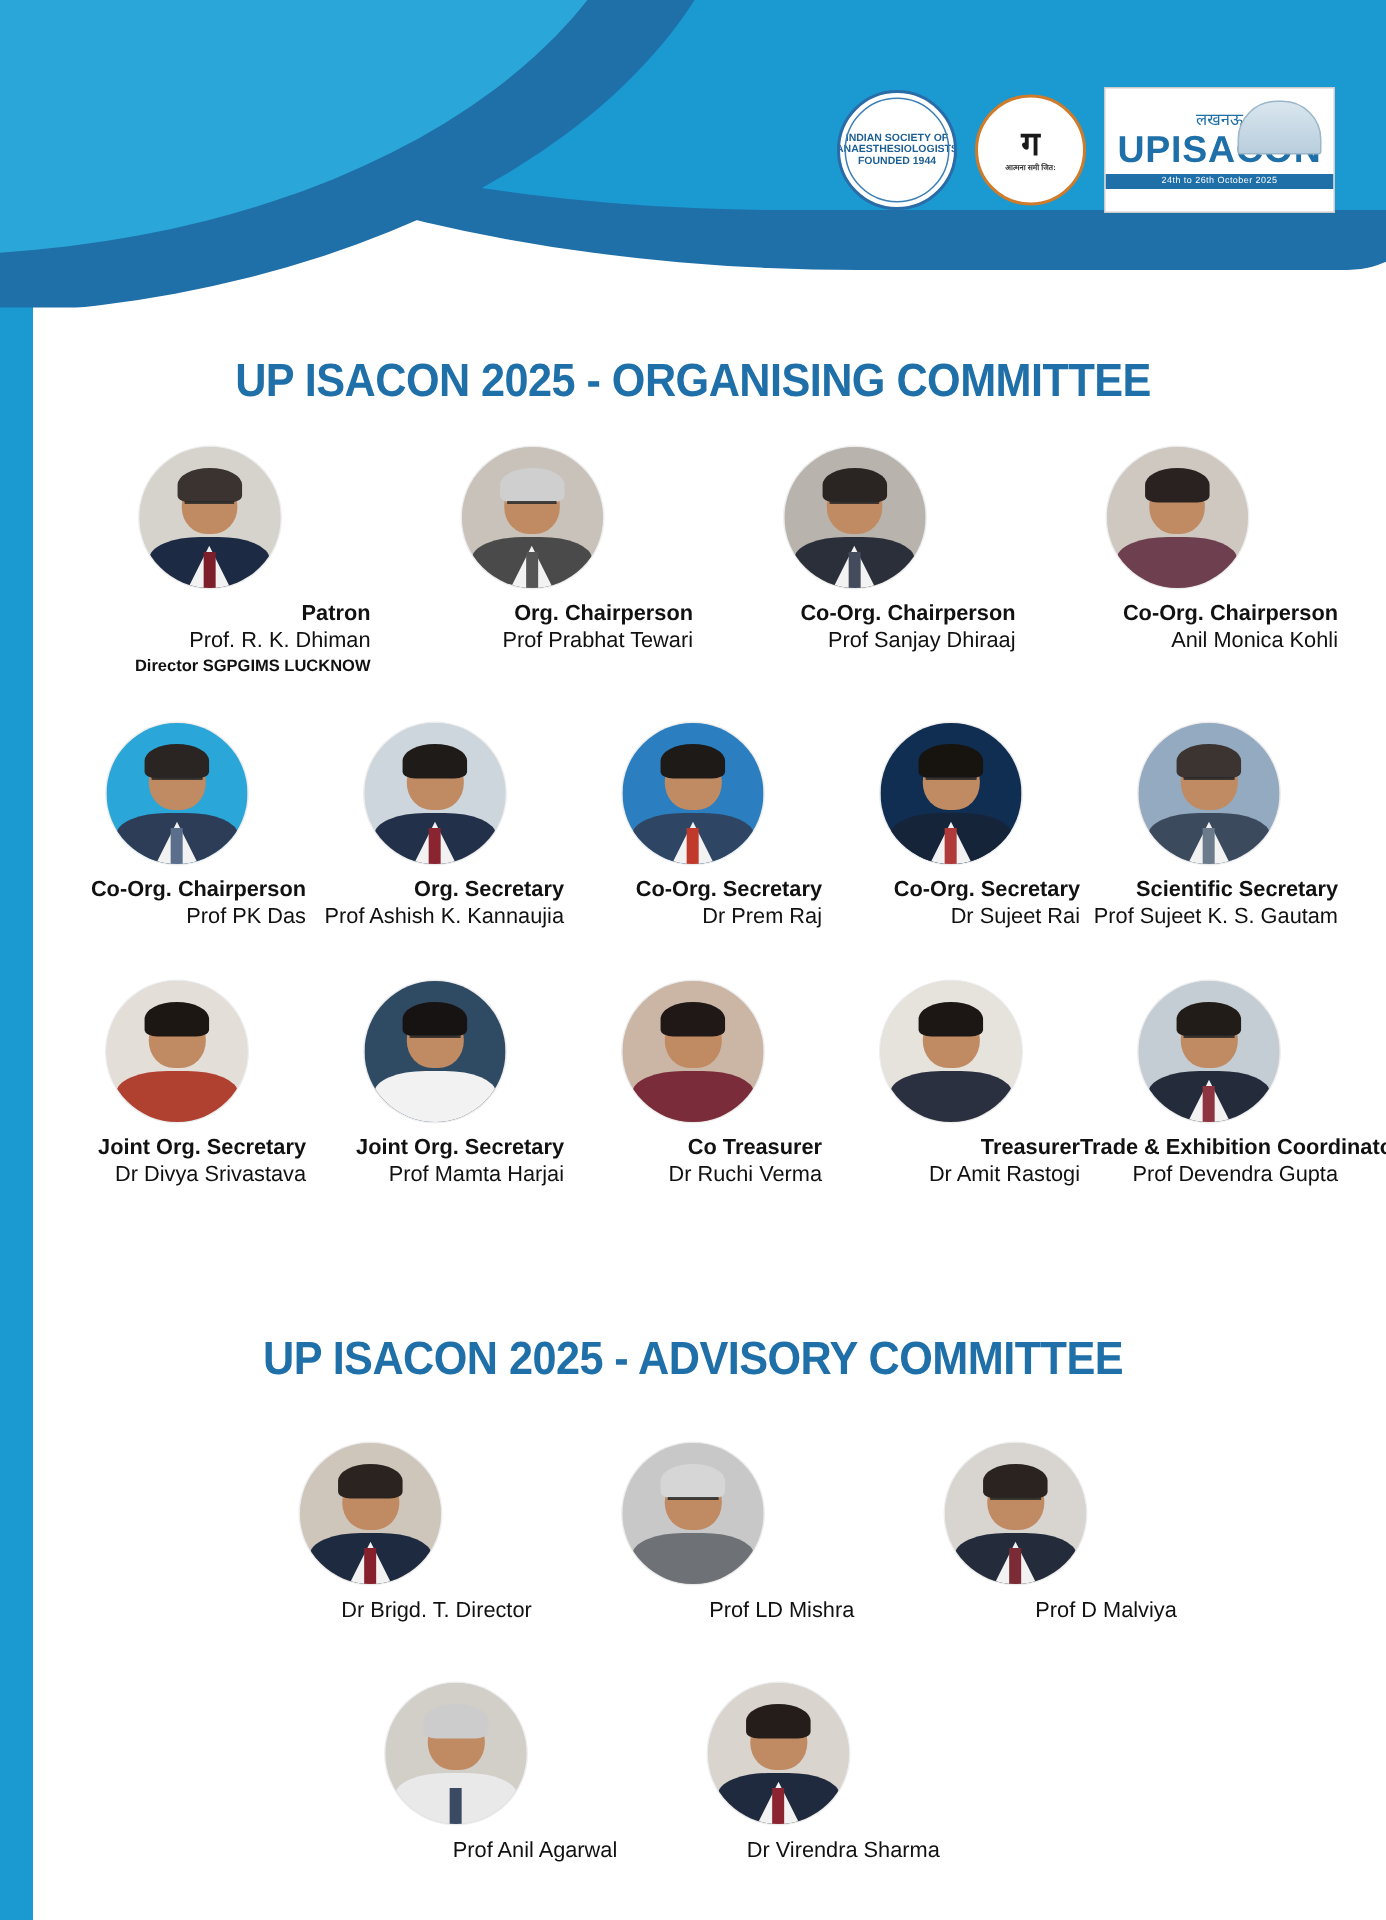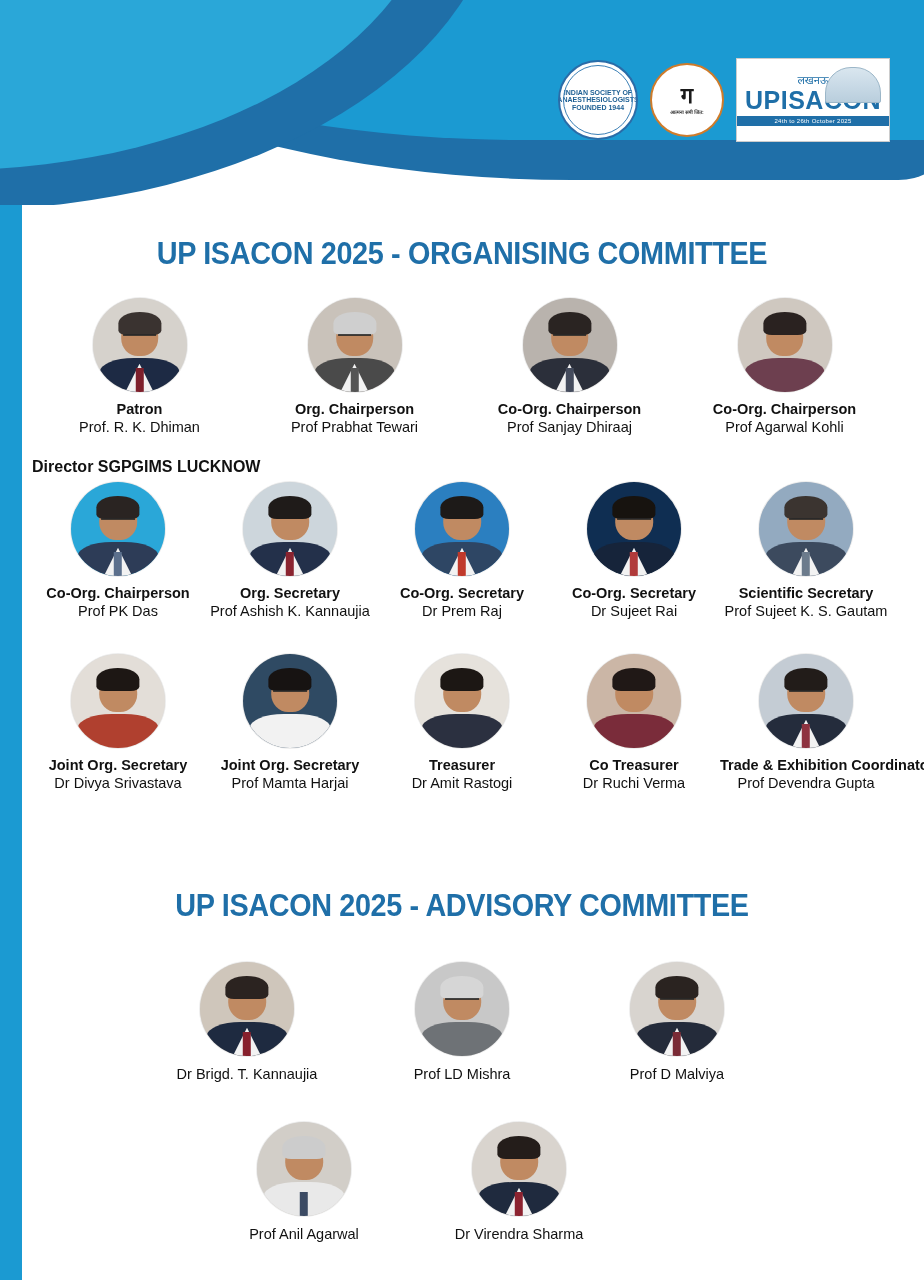--- a/index.html
+++ b/index.html
@@ -207,21 +207,21 @@
   }
 
   
   .row {
     position: absolute;
     display: flex;
     justify-content: center;
     align-items: flex-start;
   }
   .member {
-    text-align: center;
+    text-align: right;
     box-sizing: border-box;
   }
   .avatar {
     width: 94px;
     height: 94px;
     border-radius: 50%;
     margin: 0 auto 8px auto;
     overflow: hidden;
     position: relative;
     background: #d8d8d8;
@@ -296,26 +296,25 @@
     line-height: 1.25;
     white-space: nowrap;
   }
   .name {
     font-size: 14.5px;
     color: #111111;
     line-height: 1.3;
     white-space: nowrap;
   }
   .sub {
-    font-size: 16px;
+    font-size: 11px;
     font-weight: bold;
     color: #111111;
     line-height: 1.3;
     white-space: nowrap;
-    margin-top: 20px;
   }
 
   
   #org-row-1 { left: 0; top: 298px; width: 924px; gap: 0; }
   #org-row-1 .member { width: 215px; }
   #org-row-2 { left: 0; top: 482px; width: 924px; gap: 0; }
   #org-row-2 .member { width: 172px; }
   #org-row-3 { left: 0; top: 654px; width: 924px; gap: 0; }
   #org-row-3 .member { width: 172px; }
   #adv-row-1 { left: 0; top: 962px; width: 924px; gap: 0; }
@@ -410,21 +409,21 @@
       <div class="name">Prof Sanjay Dhiraaj</div>
     </div>
     <div class="member">
       <div class="avatar">
         <div class="bg" style="background:#cfc8c0"></div>
           <div class="body" style="background:#6d3f4f"></div>
           <div class="head"></div>
           <div class="hair" style="background:#2a2220"></div>
       </div>
       <div class="role">Co-Org. Chairperson</div>
-      <div class="name">Prof Agarwal Kohli</div>
+      <div class="name">Anil Monica Kohli</div>
     </div>
   </div>
 
   <div class="row" id="org-row-2">
     <div class="member">
       <div class="avatar">
         <div class="bg" style="background:#2aa7d8"></div>
           <div class="body" style="background:#2d3c57"></div>
           <div class="shirt"></div>
           <div class="tie" style="background:#5b6f8c"></div>
@@ -504,40 +503,40 @@
           <div class="body" style="background:#f2f2f2"></div>
           <div class="head"></div>
           <div class="hair" style="background:#171312"></div>
           <div class="glasses"></div>
       </div>
       <div class="role">Joint Org. Secretary</div>
       <div class="name">Prof Mamta Harjai</div>
     </div>
     <div class="member">
       <div class="avatar">
+        <div class="bg" style="background:#cbb6a6"></div>
+          <div class="body" style="background:#7a2c3a"></div>
+          <div class="head"></div>
+          <div class="hair" style="background:#201816"></div>
+      </div>
+      <div class="role">Co Treasurer</div>
+      <div class="name">Dr Ruchi Verma</div>
+    </div>
+    <div class="member">
+      <div class="avatar">
         <div class="bg" style="background:#e6e2dc"></div>
           <div class="body" style="background:#2b3040"></div>
           <div class="head"></div>
           <div class="hair" style="background:#1c1714"></div>
       </div>
       <div class="role">Treasurer</div>
       <div class="name">Dr Amit Rastogi</div>
     </div>
     <div class="member">
       <div class="avatar">
-        <div class="bg" style="background:#cbb6a6"></div>
-          <div class="body" style="background:#7a2c3a"></div>
-          <div class="head"></div>
-          <div class="hair" style="background:#201816"></div>
-      </div>
-      <div class="role">Co Treasurer</div>
-      <div class="name">Dr Ruchi Verma</div>
-    </div>
-    <div class="member">
-      <div class="avatar">
         <div class="bg" style="background:#c4ccd4"></div>
           <div class="body" style="background:#242c3c"></div>
           <div class="shirt"></div>
           <div class="tie" style="background:#8e3340"></div>
           <div class="head"></div>
           <div class="hair" style="background:#221c19"></div>
           <div class="glasses"></div>
       </div>
       <div class="role">Trade &amp; Exhibition Coordinator</div>
       <div class="name">Prof Devendra Gupta</div>
@@ -549,21 +548,21 @@
   <div class="row" id="adv-row-1">
     <div class="member">
       <div class="avatar">
         <div class="bg" style="background:#cfc6bb"></div>
           <div class="body" style="background:#1e2a40"></div>
           <div class="shirt"></div>
           <div class="tie" style="background:#87202d"></div>
           <div class="head"></div>
           <div class="hair" style="background:#2b2320"></div>
       </div>
-      <div class="adv-name">Dr Brigd. T. Kannaujia</div>
+      <div class="adv-name">Dr Brigd. T. Director</div>
     </div>
     <div class="member">
       <div class="avatar">
         <div class="bg" style="background:#c8c8c8"></div>
           <div class="body" style="background:#6e7276"></div>
           <div class="head"></div>
           <div class="hair" style="background:#d6d6d6"></div>
           <div class="glasses"></div>
       </div>
       <div class="adv-name">Prof LD Mishra</div>

